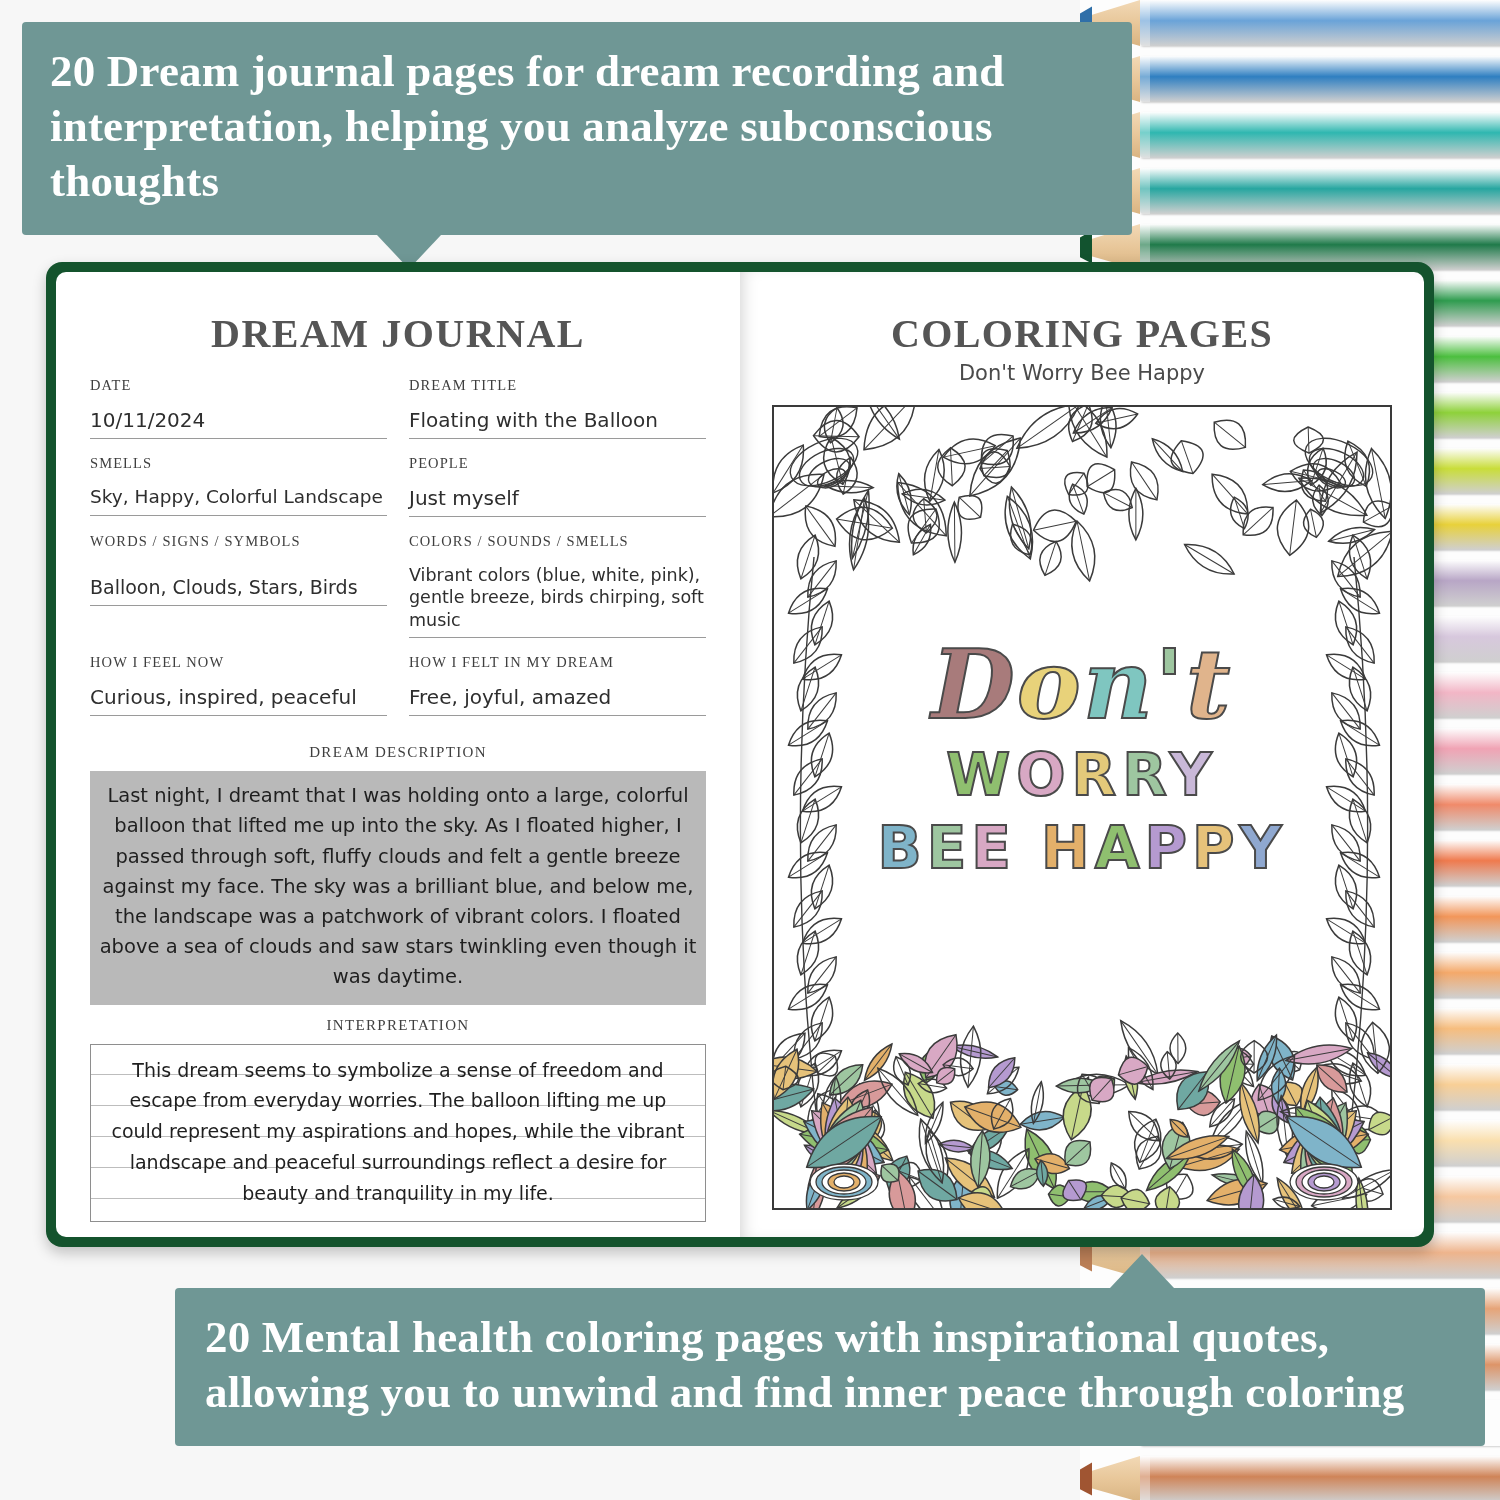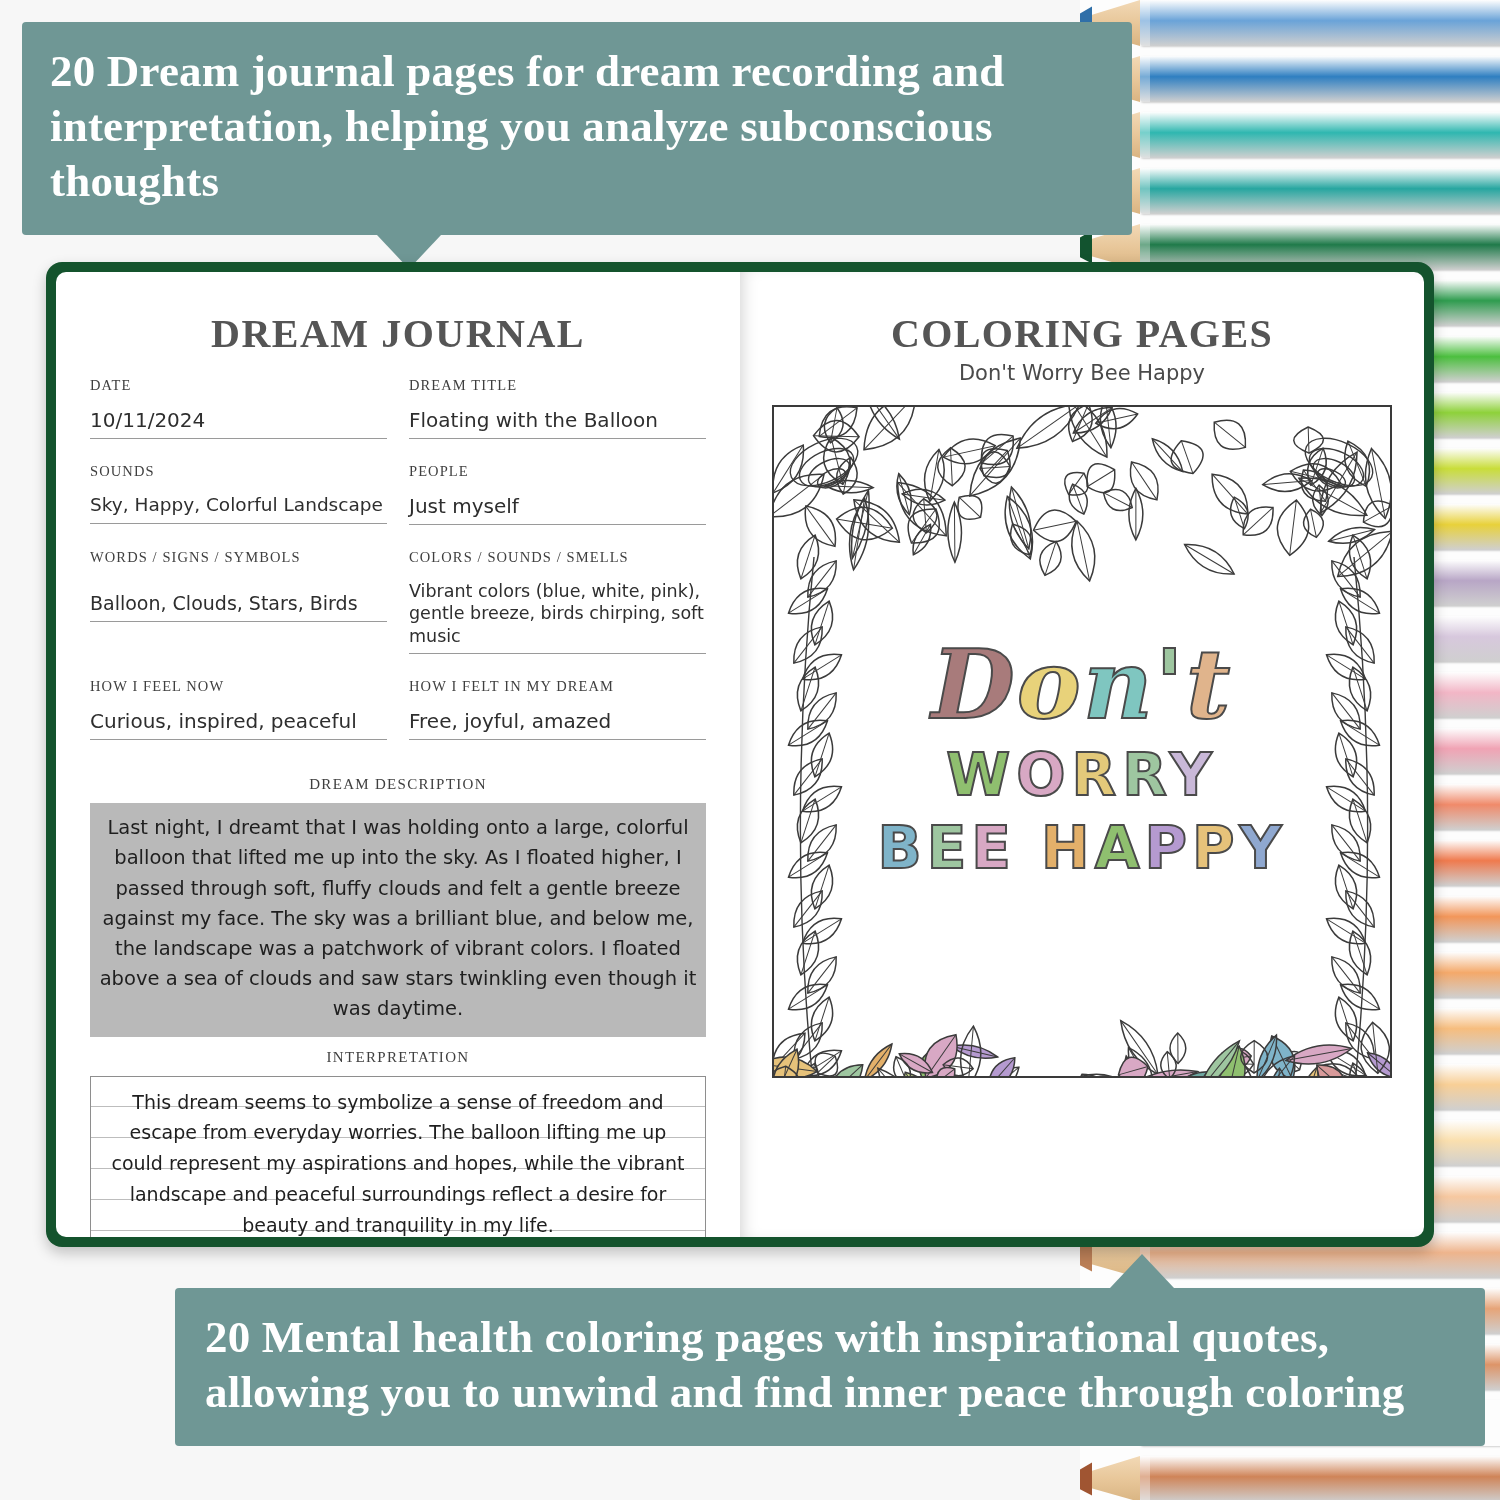--- a/index.html
+++ b/index.html
@@ -107,21 +107,21 @@
   .fld-value {
     font-family: "DejaVu Sans", sans-serif;
     font-size: 20px;
     color: #2e2e2e;
     border-bottom: 1.5px solid #9a9a9a;
     padding-bottom: 6px;
     min-height: 30px;
     white-space: nowrap;
   }
   .fld-value.small { font-size: 17.5px; line-height: 1.28; white-space: normal; min-height: 48px; }
-  .fld-block { margin-bottom: 24px; }
+  .fld-block { margin-bottom: 16px; }
 
   .section-head {
     text-align: center;
     font-family: "Liberation Serif", serif;
     font-size: 15px;
     letter-spacing: 1.3px;
     color: #3f3f3f;
     margin: 12px 0 10px 0;
   }
   .desc-box {
@@ -162,21 +162,21 @@
   }
   .coloring-sub {
     text-align: center;
     font-family: "DejaVu Sans", sans-serif;
     font-size: 21px;
     color: #4a4a4a;
     margin-bottom: 20px;
   }
   .coloring-frame {
     position: relative;
-    width: 620px; height: 673px;
+    width: 620px; height: 805px;
     margin: 12px auto;
     border: 2px solid #3a3a3a;
     background: #ffffff;
     overflow: hidden;
   }
   .quote-wrap {
     position: absolute; left: 0; right: 0; top: 230px;
     text-align: center;
   }
   .q-line1 {
@@ -363,21 +363,21 @@
           <div class="fld-block">
             <div class="fld-label">DREAM TITLE</div>
             <div class="fld-value">Floating with the Balloon</div>
           </div>
         </div>
       </div>
 
       <div class="grid2">
         <div class="col">
           <div class="fld-block">
-            <div class="fld-label">SOUNDS</div>
+            <div class="fld-label">SMELLS</div>
             <div class="fld-value" style="font-size:18.5px">Sky, Happy, Colorful Landscape</div>
           </div>
         </div>
         <div class="col">
           <div class="fld-block">
             <div class="fld-label">PEOPLE</div>
             <div class="fld-value">Just myself</div>
           </div>
         </div>
       </div>

